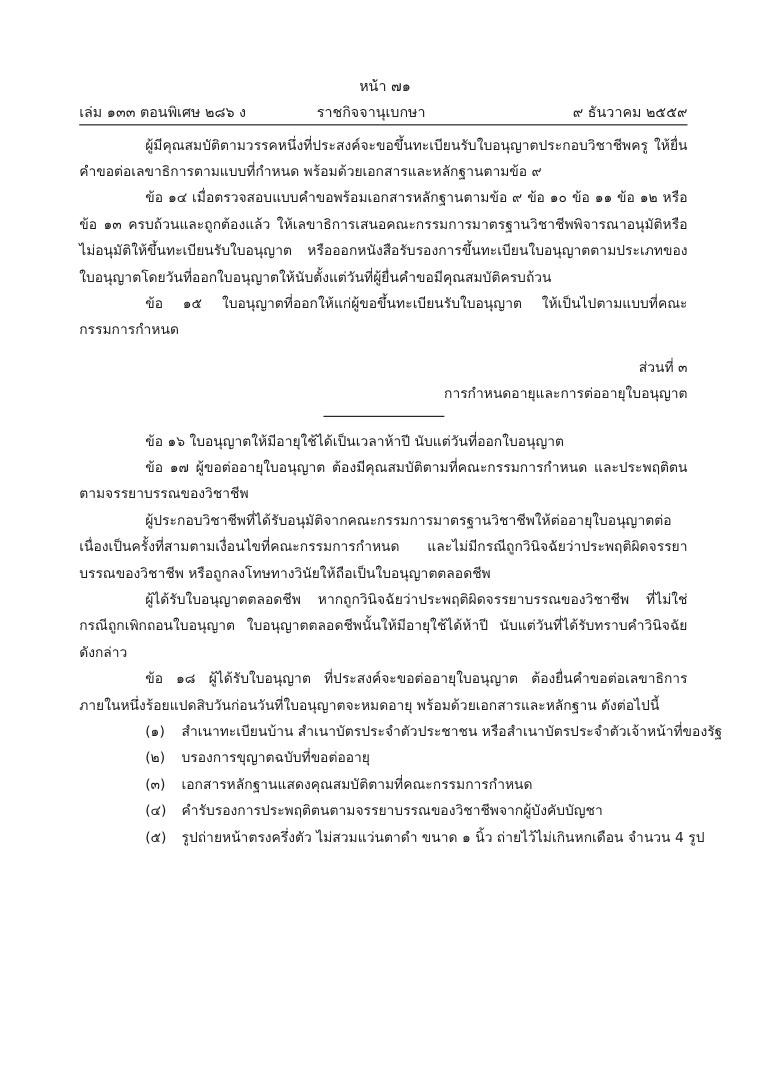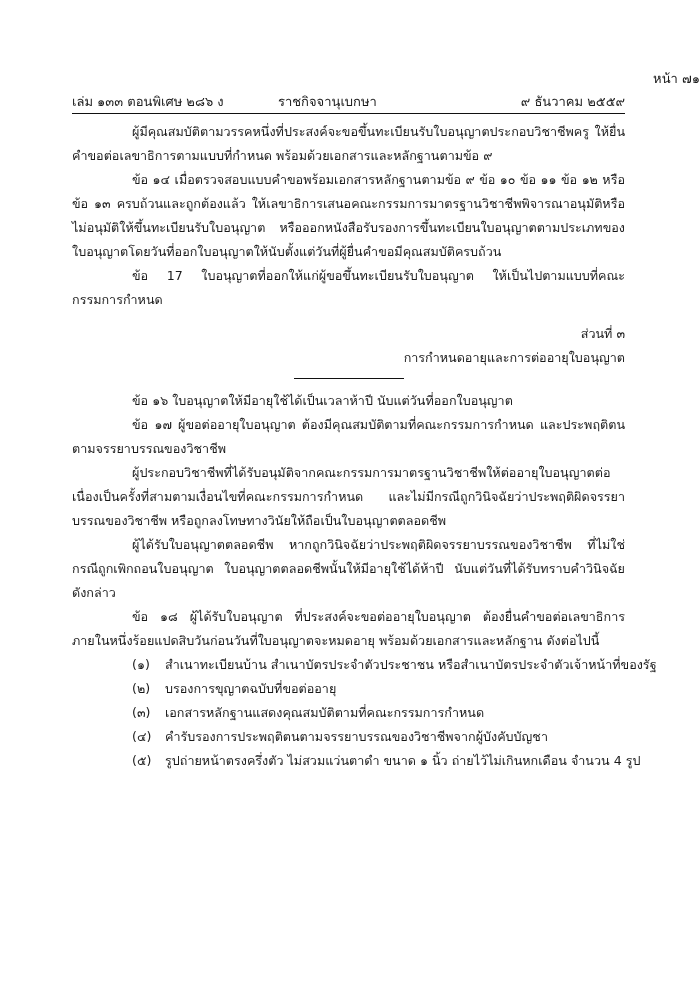--- a/index.html
+++ b/index.html
@@ -1,23 +1,23 @@
 <!DOCTYPE html>
 <html><head>
   <meta charset="utf-8">
   <style>
     html, body { margin: 0; padding: 0; background: #ffffff; }
     body { width: 700px; height: 990px; position: relative; overflow: hidden;
            font-family: "DejaVu Sans", sans-serif; color: #1a1a1a; }
     .page { position: absolute; left: 0; top: 0; width: 700px; height: 990px; }
-    .hdr-page { position: absolute; top: 68px; left: 0; width: 700px; text-align: right; font-size: 13px; }
+    .hdr-page { position: absolute; top: 68px; left: 0; width: 700px; text-align: center; font-size: 13px; }
     .hdr-row { position: absolute; top: 91px; left: 72px; width: 553px; height: 20px; font-size: 13px; }
     .hdr-row span { position: absolute; top: 0; white-space: nowrap; }
     .hdr-vol { left: 0; }
-    .hdr-gazette { left: 206px; }
+    .hdr-gazette { left: 216px; }
     .hdr-date { right: 0; }
     .hdr-rule { position: absolute; top: 113px; left: 72px; width: 553px; height: 0; border-top: 1.5px solid #111; }
     .body { position: absolute; top: 120px; left: 72px; width: 553px; font-size: 12.6px; line-height: 24px; }
     .p { margin: 0; text-align: justify; text-align-last: left; }
     .ind { text-indent: 60px; }
     .gap { height: 10px; }
     .section-no, .section-title { text-align: right; margin: 0; }
     .section-rule { width: 110px; margin: 8px auto 10px auto; border-top: 1.5px solid #111; height: 0; }
     .item { margin: 0; padding-left: 60px; white-space: nowrap; }
     .item .num { display: inline-block; width: 33px; }
@@ -32,21 +32,21 @@
   <div class="hdr-row">
     <span class="hdr-vol">เล่ม ๑๓๓ ตอนพิเศษ ๒๘๖ ง</span>
     <span class="hdr-gazette">ราชกิจจานุเบกษา</span>
     <span class="hdr-date">๙ ธันวาคม ๒๕๕๙</span>
   </div>
   <div class="hdr-rule"></div>
 
   <div class="body">
     <p class="p ind">ผู้มีคุณสมบัติตามวรรคหนึ่งที่ประสงค์จะขอขึ้นทะเบียนรับใบอนุญาตประกอบวิชาชีพครู ให้ยื่นคำขอต่อเลขาธิการตามแบบที่กำหนด พร้อมด้วยเอกสารและหลักฐานตามข้อ ๙</p>
     <p class="p ind">ข้อ ๑๔ เมื่อตรวจสอบแบบคำขอพร้อมเอกสารหลักฐานตามข้อ ๙ ข้อ ๑๐ ข้อ ๑๑ ข้อ ๑๒ หรือข้อ ๑๓ ครบถ้วนและถูกต้องแล้ว ให้เลขาธิการเสนอคณะกรรมการมาตรฐานวิชาชีพพิจารณาอนุมัติหรือไม่อนุมัติให้ขึ้นทะเบียนรับใบอนุญาต หรือออกหนังสือรับรองการขึ้นทะเบียนใบอนุญาตตามประเภทของใบอนุญาตโดยวันที่ออกใบอนุญาตให้นับตั้งแต่วันที่ผู้ยื่นคำขอมีคุณสมบัติครบถ้วน</p>
-    <p class="p ind">ข้อ 17 ใบอนุญาตที่ออกให้แก่ผู้ขอขึ้นทะเบียนรับใบอนุญาต ให้เป็นไปตามแบบที่คณะกรรมการกำหนด</p>
+    <p class="p ind">ข้อ ๑๕ ใบอนุญาตที่ออกให้แก่ผู้ขอขึ้นทะเบียนรับใบอนุญาต ให้เป็นไปตามแบบที่คณะกรรมการกำหนด</p>
 
     <div class="gap"></div>
     <p class="section-no">ส่วนที่ ๓</p>
     <p class="section-title">การกำหนดอายุและการต่ออายุใบอนุญาต</p>
     <div class="section-rule"></div>
 
     <p class="p ind">ข้อ ๑๖ ใบอนุญาตให้มีอายุใช้ได้เป็นเวลาห้าปี นับแต่วันที่ออกใบอนุญาต</p>
     <p class="p ind">ข้อ ๑๗ ผู้ขอต่ออายุใบอนุญาต ต้องมีคุณสมบัติตามที่คณะกรรมการกำหนด และประพฤติตนตามจรรยาบรรณของวิชาชีพ</p>
     <p class="p ind">ผู้ประกอบวิชาชีพที่ได้รับอนุมัติจากคณะกรรมการมาตรฐานวิชาชีพให้ต่ออายุใบอนุญาตต่อเนื่องเป็นครั้งที่สามตามเงื่อนไขที่คณะกรรมการกำหนด และไม่มีกรณีถูกวินิจฉัยว่าประพฤติผิดจรรยาบรรณของวิชาชีพ หรือถูกลงโทษทางวินัยให้ถือเป็นใบอนุญาตตลอดชีพ</p>
     <p class="p ind">ผู้ได้รับใบอนุญาตตลอดชีพ หากถูกวินิจฉัยว่าประพฤติผิดจรรยาบรรณของวิชาชีพ ที่ไม่ใช่กรณีถูกเพิกถอนใบอนุญาต ใบอนุญาตตลอดชีพนั้นให้มีอายุใช้ได้ห้าปี นับแต่วันที่ได้รับทราบคำวินิจฉัยดังกล่าว</p>

